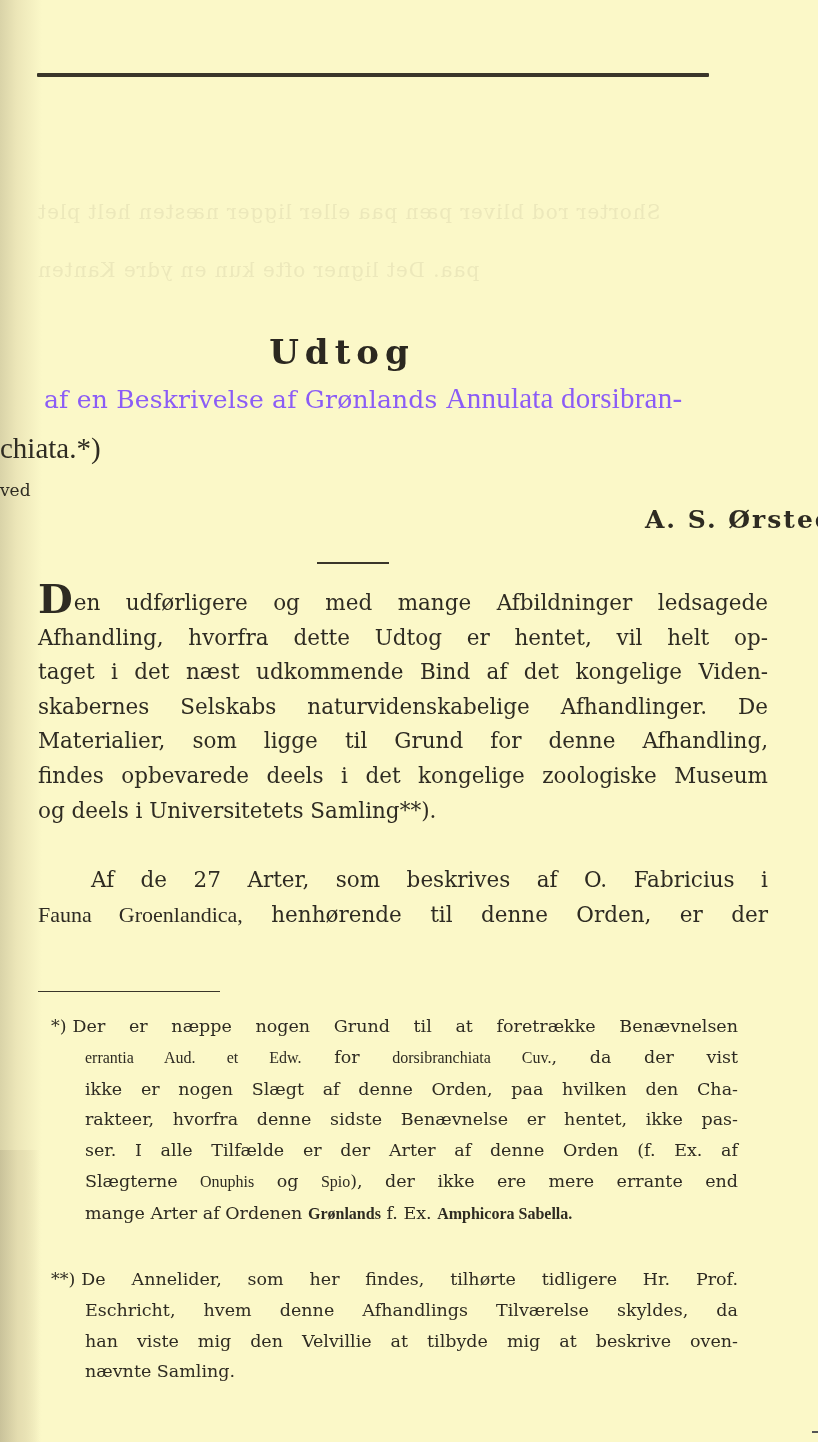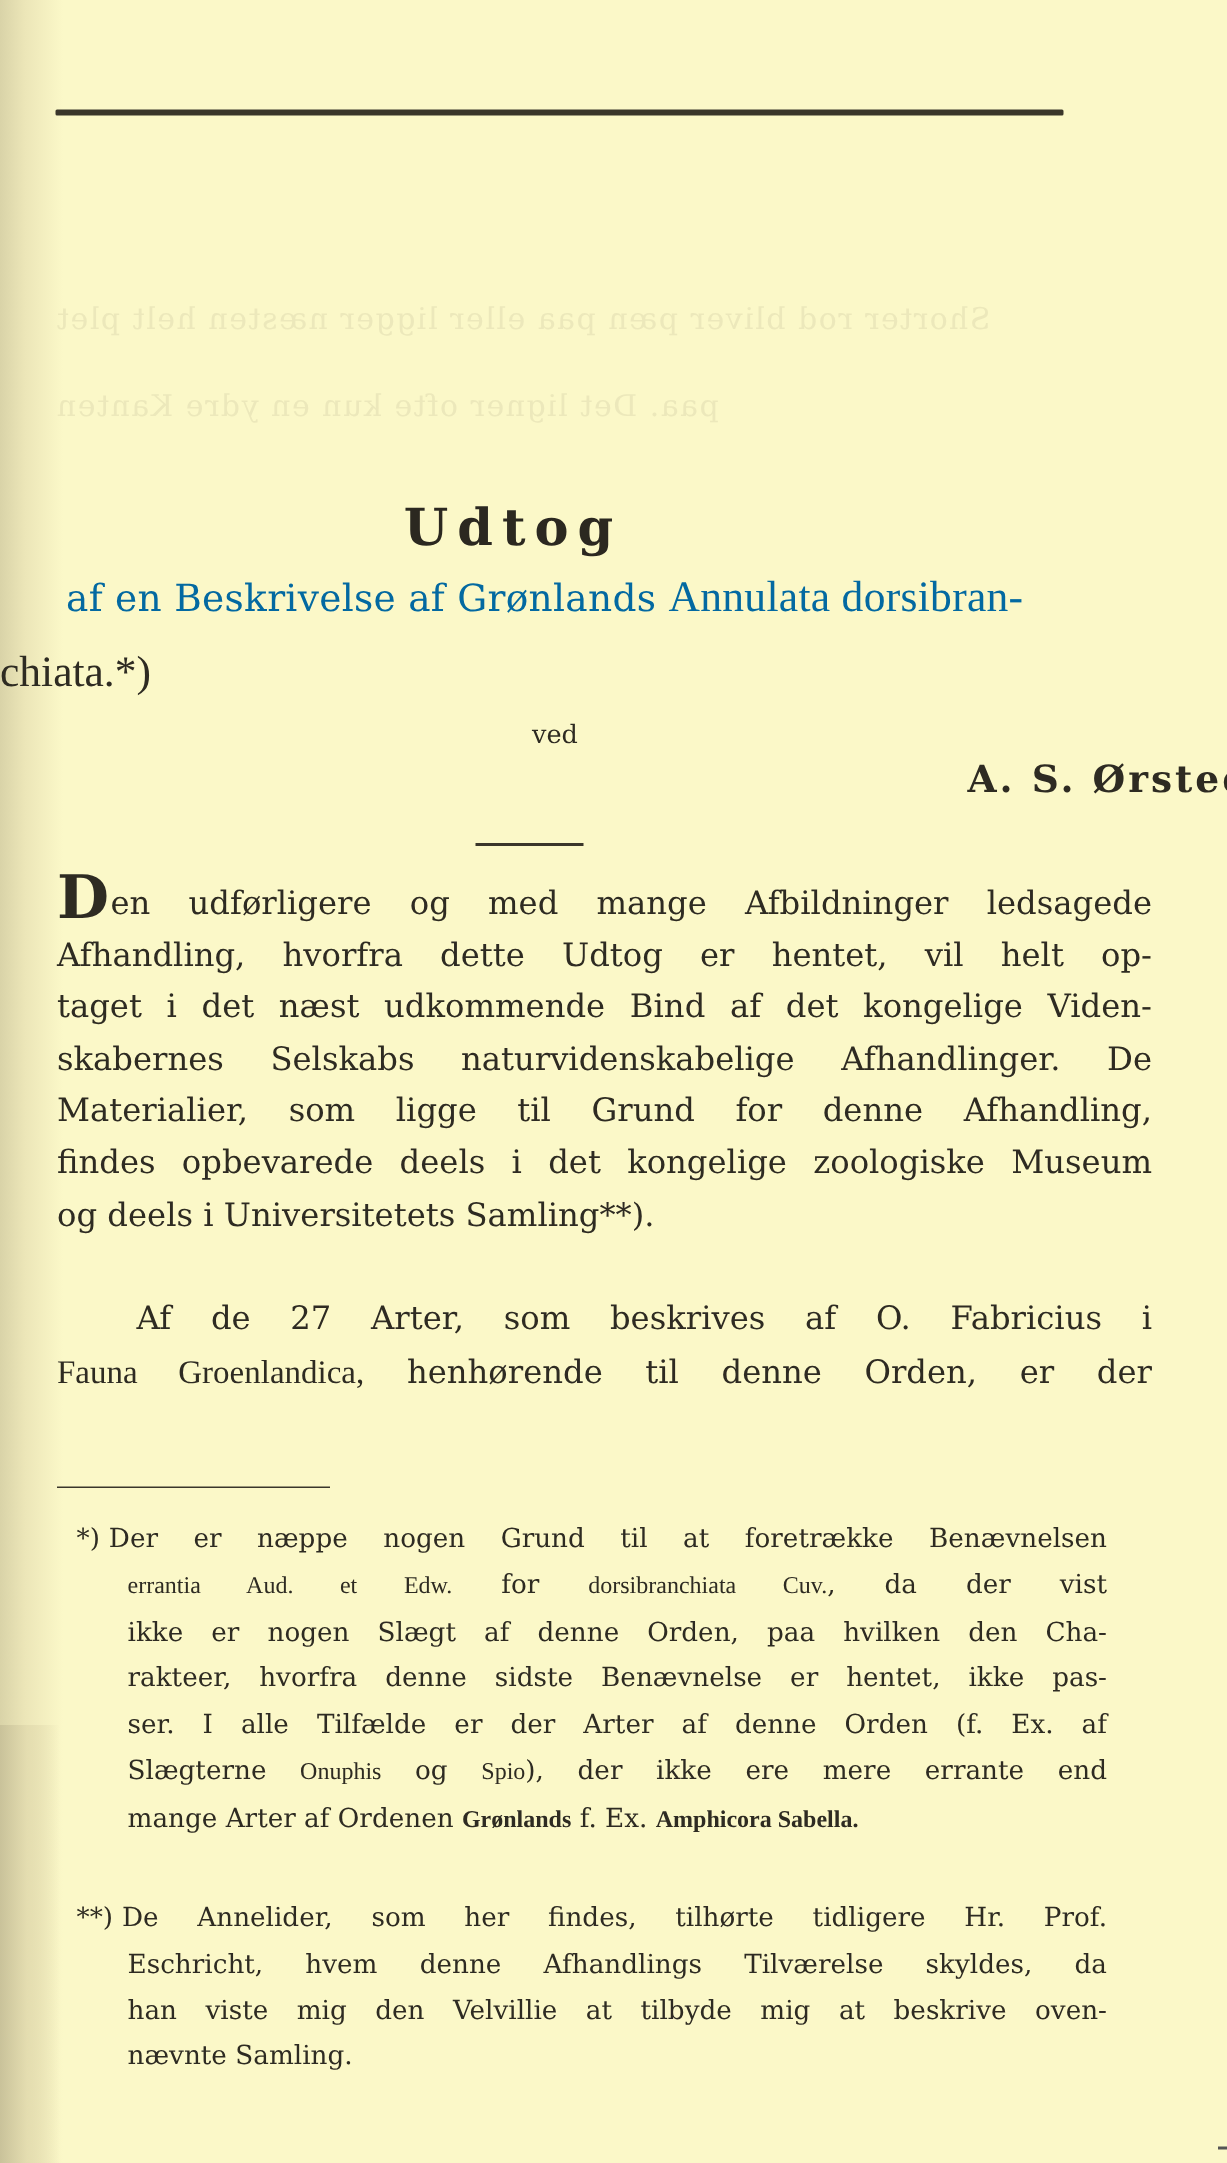--- a/index.html
+++ b/index.html
@@ -28,30 +28,30 @@
     transform: scaleX(-1); opacity: 0.8;
   }
   .heading {
     position: absolute; left: 0; width: 684px; text-align: center;
     font-family: "DejaVu Serif", serif; font-weight: bold;
     font-size: 34px; top: 332px; letter-spacing: 6px; color: #2b2820;
   }
   .title-line {
     position: absolute; left: 44px; width: 740px; white-space: nowrap;
     font-family: "DejaVu Serif", serif; font-size: 25px; top: 382px;
-    color: #0369a1; letter-spacing: 0.2px;
+    color: #8b5cf6; letter-spacing: 0.2px;
   }
   .title-line .latin { font-family: "Liberation Serif", serif; font-size: 29px; }
   .title-line2 {
     position: absolute; left: 0; width: 818px; text-align: left; top: 432px;
     font-family: "Liberation Serif", serif; font-size: 29px;
   }
   .ved {
-    position: absolute; left: 0; width: 702px; text-align: center; top: 480px;
-    font-family: "DejaVu Serif", serif; font-size: 17px; margin-left: 19px;
+    position: absolute; left: 0; width: 702px; text-align: left; top: 480px;
+    font-family: "DejaVu Serif", serif; font-size: 17px;
   }
   .author {
     position: absolute; left: 0; width: 818px; text-align: right; top: 505px;
     font-family: "DejaVu Serif", serif; font-weight: bold; font-size: 25px;
     letter-spacing: 2px;
     padding-left: 27px;
   }
   .sep-short {
     position: absolute; left: 317px; top: 562px; width: 72px; height: 2px; background: #3a362a;
   }

